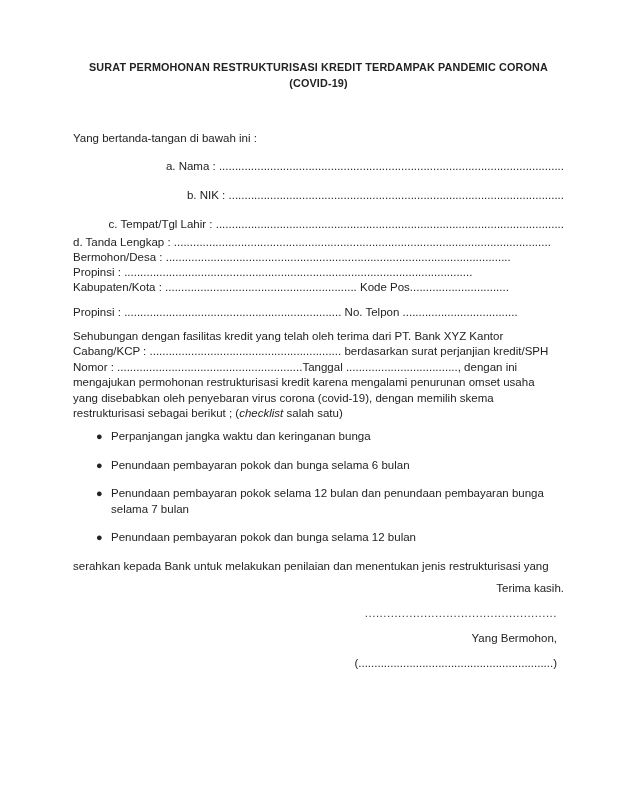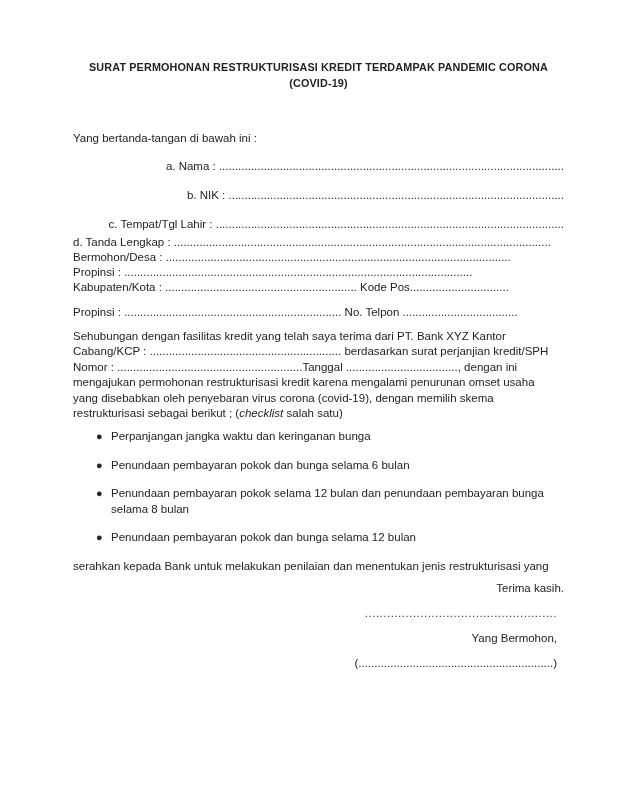--- a/index.html
+++ b/index.html
@@ -73,42 +73,42 @@
 
   <div>
     <div class="line addr">d. Tanda Lengkap : ......................................................................................................................</div>
     <div class="line addr">Bermohon/Desa : ............................................................................................................</div>
     <div class="line addr">Propinsi : .............................................................................................................</div>
     <div class="line addr">Kabupaten/Kota : ............................................................ Kode Pos...............................</div>
     <div class="line prop-line">Propinsi : .................................................................... No. Telpon ....................................</div>
   </div>
 
   <div class="para">
-    <div class="line">Sehubungan dengan fasilitas kredit yang telah saya terima dari PT. Bank XYZ Kantor</div>
+    <div class="line">Sehubungan dengan fasilitas kredit yang telah oleh terima dari PT. Bank XYZ Kantor</div>
     <div class="line">Cabang/KCP : ............................................................ berdasarkan surat perjanjian kredit/SPH</div>
     <div class="line">Nomor : ..........................................................Tanggal ..................................., dengan ini</div>
     <div class="line">mengajukan permohonan restrukturisasi kredit karena mengalami penurunan omset usaha</div>
     <div class="line">yang disebabkan oleh penyebaran virus corona (covid-19), dengan memilih skema</div>
     <div class="line"><span>restrukturisasi sebagai berikut ; (</span><span class="it">checklist</span><span> salah satu)</span></div>
   </div>
 
   <div class="options">
     <div class="option">
       <span class="bullet">●</span>
       <span class="option-text">Perpanjangan jangka waktu dan keringanan bunga</span>
     </div>
     <div class="option">
       <span class="bullet">●</span>
       <span class="option-text">Penundaan pembayaran pokok dan bunga selama 6 bulan</span>
     </div>
     <div class="option">
       <span class="bullet">●</span>
       <span class="option-text">
         <span>Penundaan pembayaran pokok selama 12 bulan dan penundaan pembayaran bunga</span><br>
-        <span>selama 8 bulan</span>
+        <span>selama 7 bulan</span>
       </span>
     </div>
     <div class="option">
       <span class="bullet">●</span>
       <span class="option-text">Penundaan pembayaran pokok dan bunga selama 12 bulan</span>
     </div>
   </div>
 
   <div class="closing">
     <div class="line">serahkan kepada Bank untuk melakukan penilaian dan menentukan jenis restrukturisasi yang</div>

